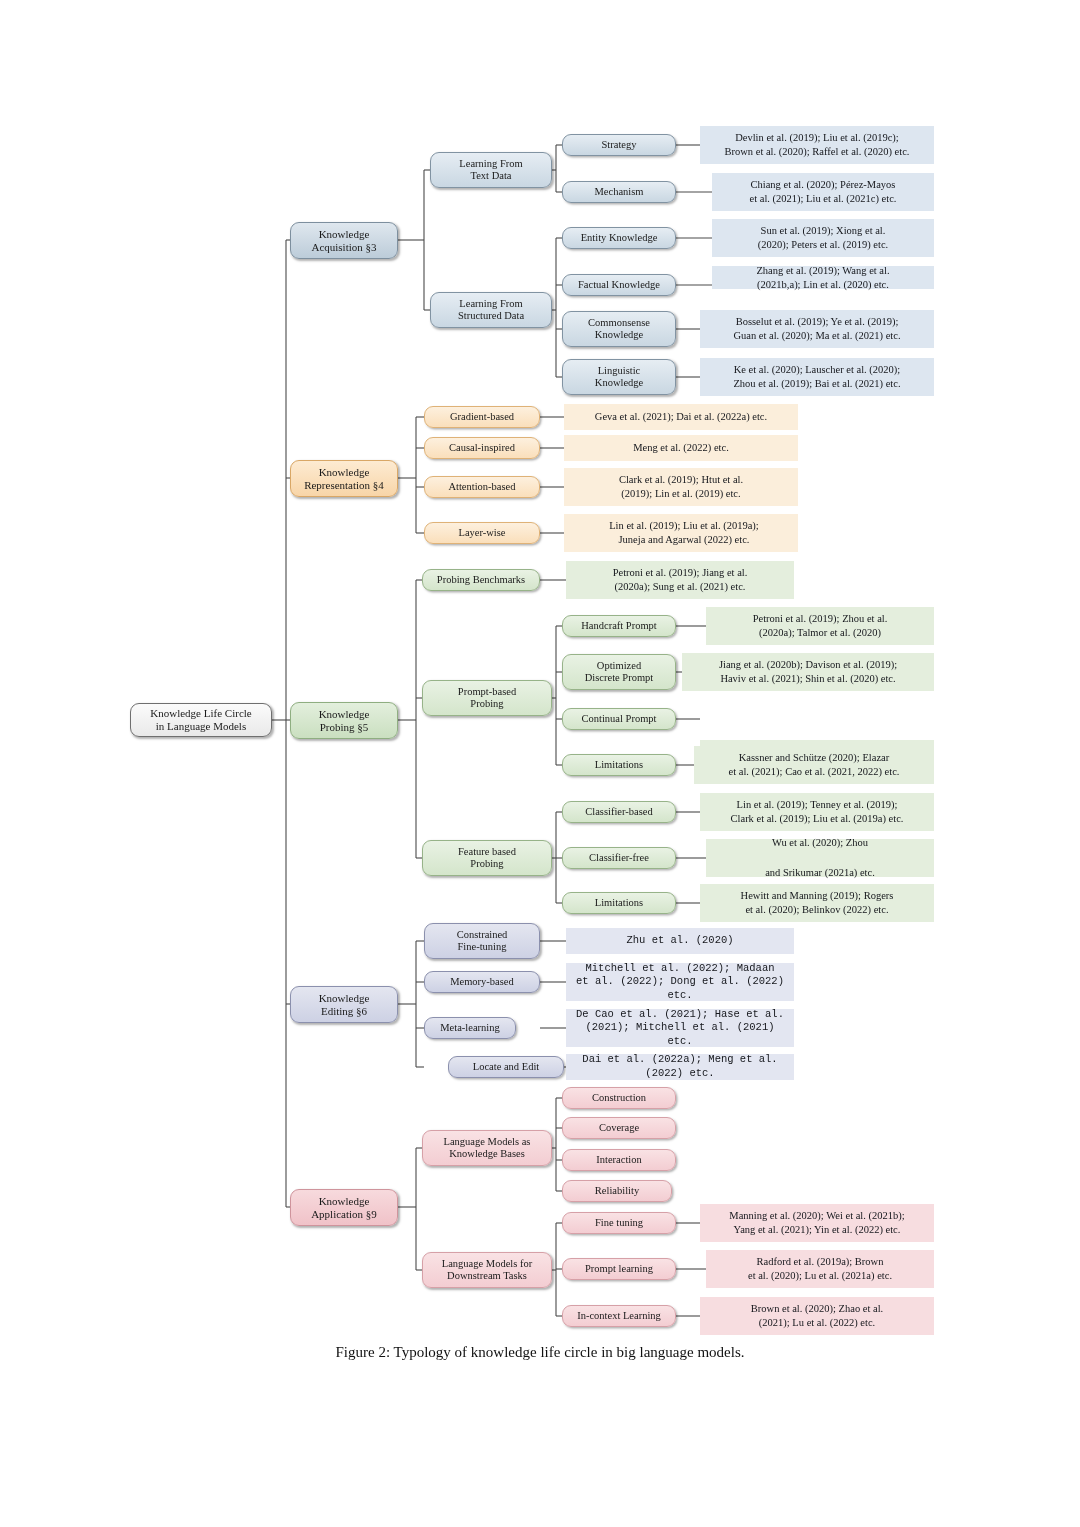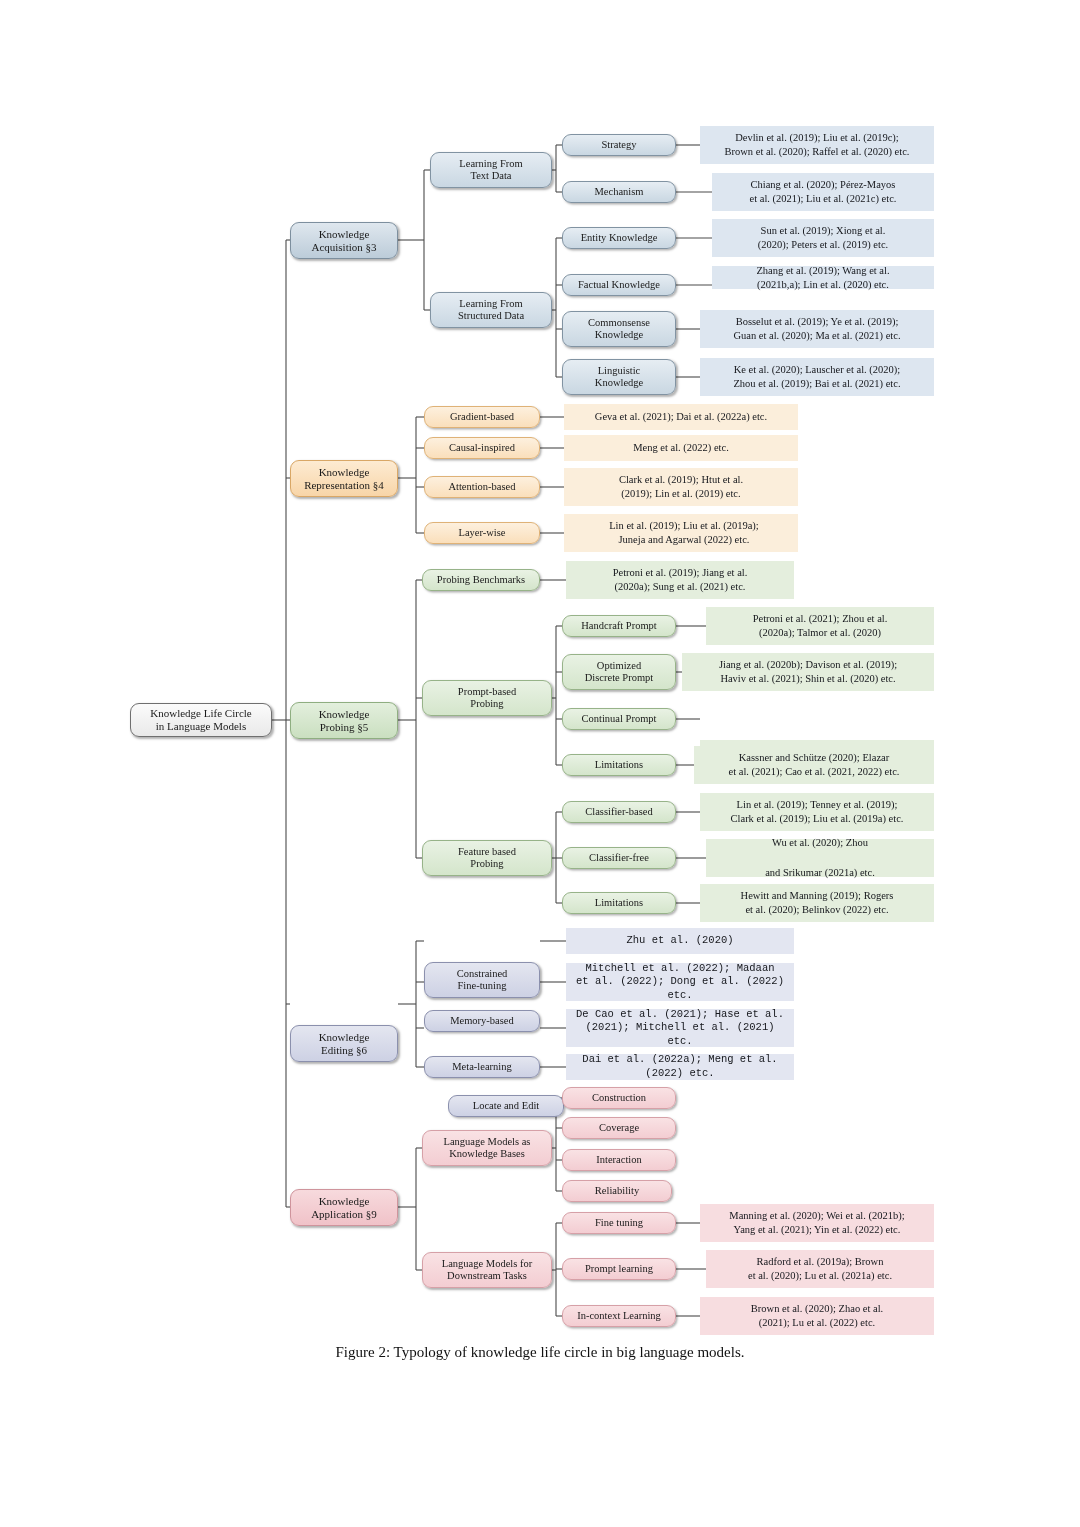--- a/index.html
+++ b/index.html
@@ -16,21 +16,21 @@
   .node span{display:block;}
 
   
   .root     {background:linear-gradient(180deg,#fbfbfb,#e9e9e9);border-color:#6f6f6f;}
   .blue     {background:linear-gradient(180deg,#dfe7ee,#bcccd9);border-color:#7d8f9e;}
   .blue2    {background:linear-gradient(180deg,#e6edf3,#c9d7e2);border-color:#8193a2;}
   .orange   {background:linear-gradient(180deg,#fdebd2,#f8d5a8);border-color:#d9a766;}
   .orange2  {background:linear-gradient(180deg,#fdf0de,#fadfbb);border-color:#dfb277;}
   .green    {background:linear-gradient(180deg,#e3efdd,#cadfc0);border-color:#8fae81;}
   .green2   {background:linear-gradient(180deg,#e9f2e4,#d4e5cb);border-color:#97b389;}
-  .purple   {background:linear-gradient(180deg,#e4e6f0,#cdd1e4);border-color:#8b90ad;margin-top:39px;}
+  .purple   {background:linear-gradient(180deg,#e4e6f0,#cdd1e4);border-color:#8b90ad;}
   .pink     {background:linear-gradient(180deg,#f7dadd,#f0c2c8);border-color:#cf949c;}
   .pink2    {background:linear-gradient(180deg,#f9e2e4,#f3cdd2);border-color:#d6a0a7;}
 
   
   .cite{position:absolute;box-sizing:border-box;display:flex;align-items:center;
         justify-content:center;text-align:center;line-height:1.30;padding:3px 6px;
         font-size:10.5px;color:#15171c;border:0;}
   .cite.c-blue  {background:#dde6f0;}
   .cite.c-orange{background:#fbeedb;}
   .cite.c-green {background:#e4eedd;}
@@ -291,21 +291,21 @@
   </div>
   <div class="node green2 f105" style="left:422px;top:840px;width:130px;height:36px;flex-direction:column;">
     <span>Feature based</span>
     <span>Probing</span>
   </div>
 
   <div class="node green2 f105" style="left:562px;top:615px;width:114px;height:22px;">
     <span>Handcraft Prompt</span>
     </div>
   <div class="cite c-green" style="left:706px;top:607px;width:228px;height:38px;flex-direction:column;">
-    <span>Petroni et al. (2021); Zhou et al.</span>
+    <span>Petroni et al. (2019); Zhou et al.</span>
     <span>(2020a); Talmor et al. (2020)</span>
   </div>
 
   <div class="node green2 f105" style="left:562px;top:654px;width:114px;height:36px;flex-direction:column;">
     <span>Optimized</span>
     <span>Discrete Prompt</span>
   </div>
   <div class="cite c-green" style="left:682px;top:653px;width:252px;height:38px;flex-direction:column;">
     <span>Jiang et al. (2020b); Davison et al. (2019);</span>
     <span>Haviv et al. (2021); Shin et al. (2020) etc.</span>
@@ -360,21 +360,21 @@
   </div>
 
   <div class="node purple f105" style="left:424px;top:971px;width:116px;height:22px;">
     <span>Memory-based</span>
     </div>
   <div class="cite c-purple" style="left:566px;top:963px;width:228px;height:38px;flex-direction:column;">
     <span>Mitchell et al. (2022); Madaan</span>
     <span>et al. (2022); Dong et al. (2022) etc.</span>
   </div>
 
-  <div class="node purple f105" style="left:424px;top:1017px;width:116px;height:22px;">
+  <div class="node purple f105" style="left:424px;top:1017px;width:92px;height:22px;">
     <span>Meta-learning</span>
     </div>
   <div class="cite c-purple" style="left:566px;top:1009px;width:228px;height:38px;flex-direction:column;">
     <span>De Cao et al. (2021); Hase et al.</span>
     <span>(2021); Mitchell et al. (2021) etc.</span>
   </div>
 
   <div class="node purple f105" style="left:448px;top:1056px;width:116px;height:22px;">
     <span>Locate and Edit</span>
     </div>

